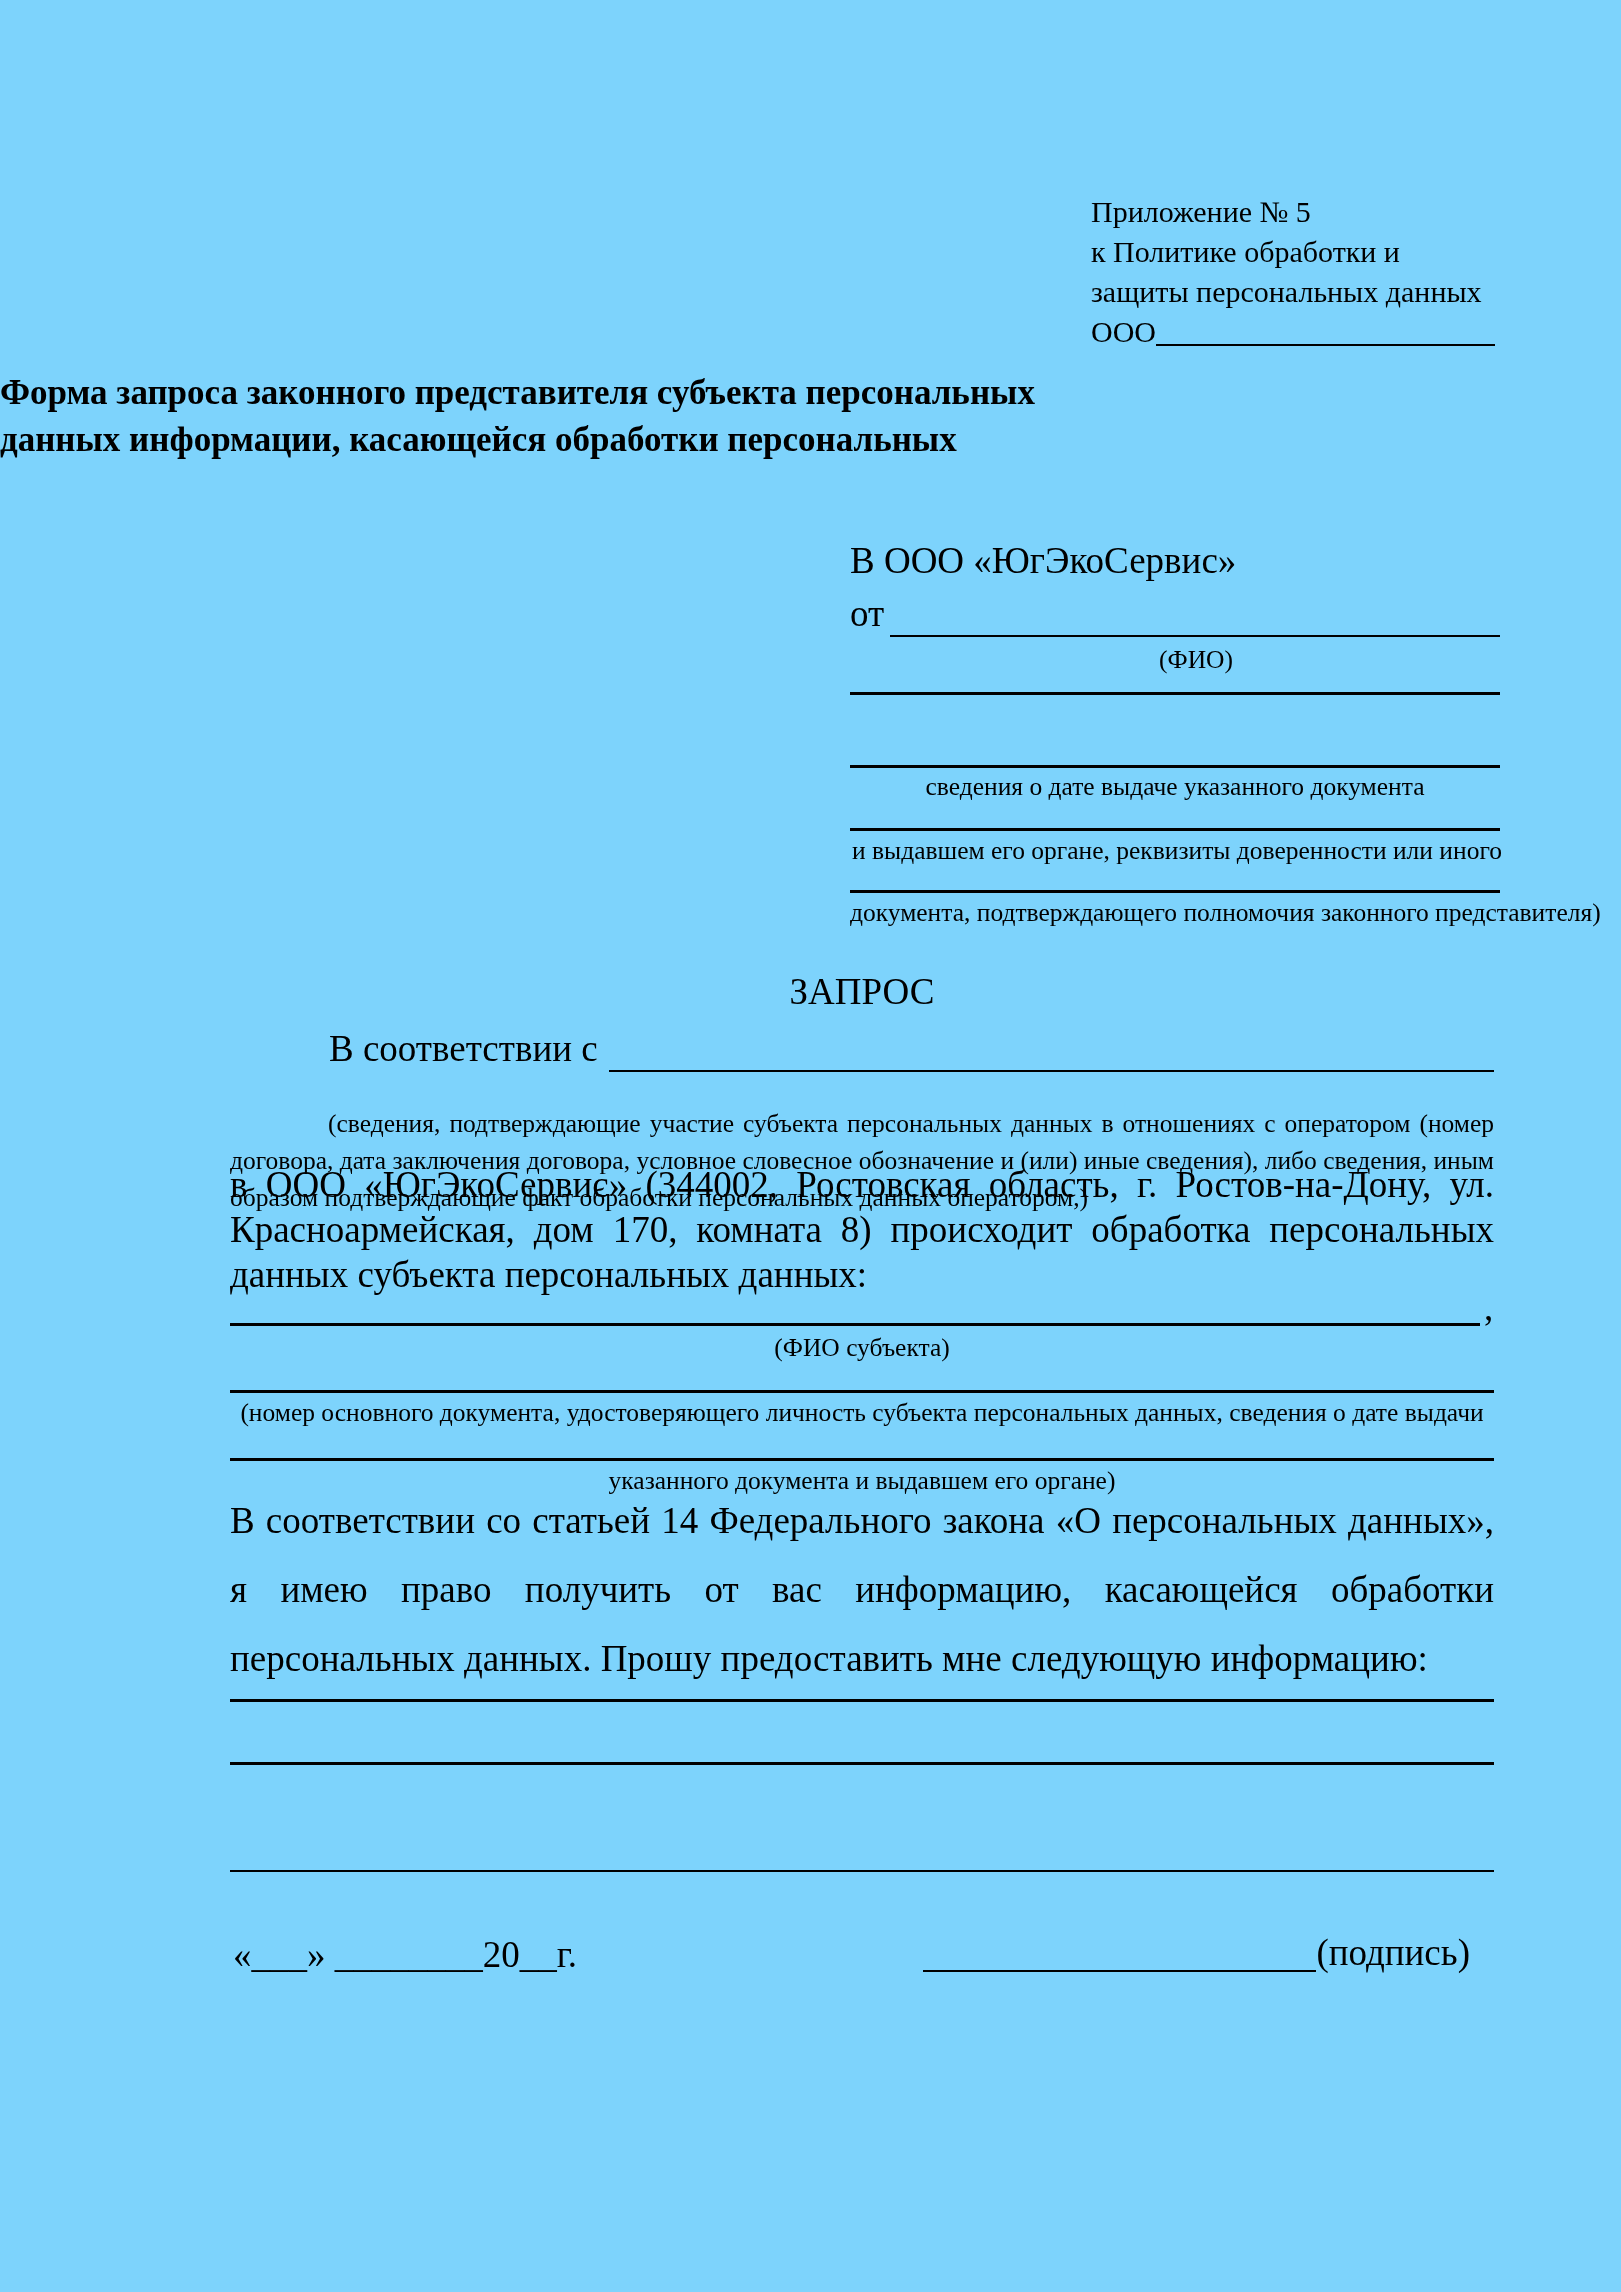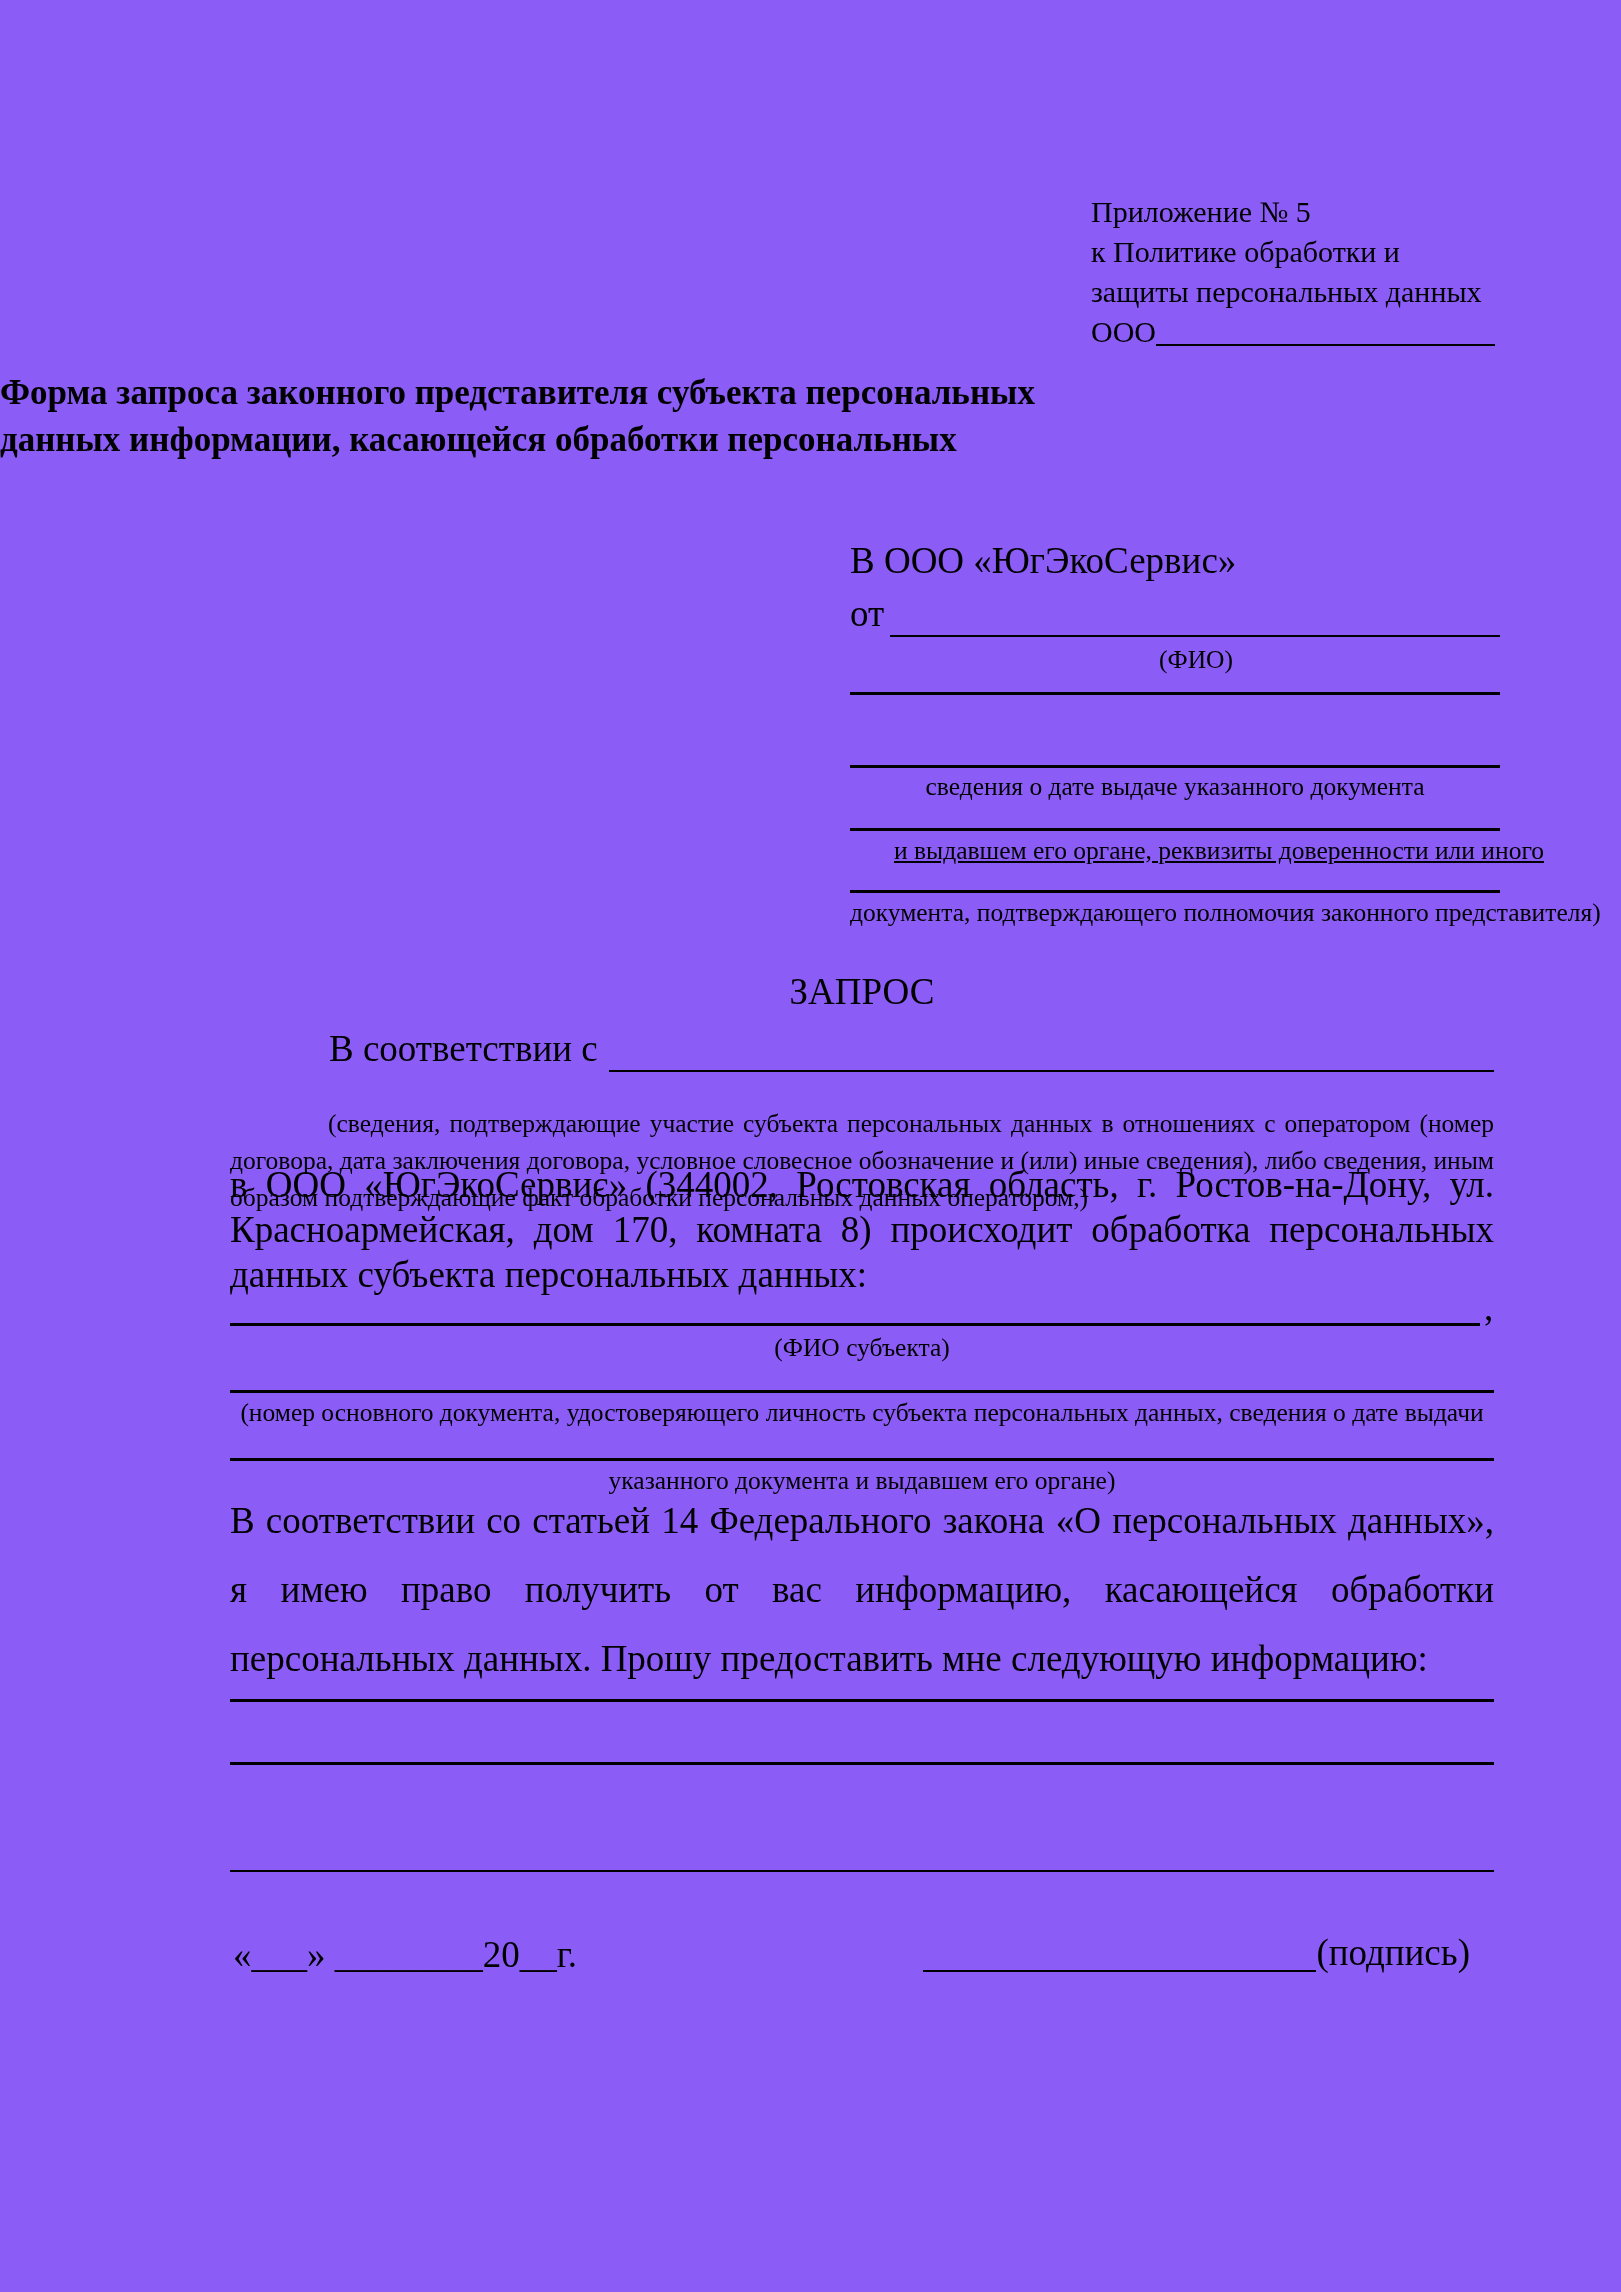--- a/index.html
+++ b/index.html
@@ -1,20 +1,20 @@
 <!DOCTYPE html>
 <html><head>
 <meta charset="utf-8">
 <style>
   html, body { margin: 0; padding: 0; background: #ffffff; }
   #page {
     position: relative;
     width: 1621px;
     height: 2293px;
-    background: #8b5cf6;
+    background: #7dd3fc;
     color: #000000;
     font-family: "Liberation Serif", "DejaVu Serif", serif;
     overflow: hidden;
   }
   .abs { position: absolute; }
   .hdr-right { font-size: 30px; line-height: 40px; }
   .row { display: flex; }
   .fill-line { flex: 1; border-bottom: 2.9px solid #000; }
   .hline { height: 2.9px; background: #000; }
   .title { text-align: left; font-weight: bold; font-size: 35px; line-height: 47px; }
@@ -50,21 +50,21 @@
     <span class="fill-line"></span>
   </div>
   <div class="abs caption" style="left:892px; top:645px; width:608px;">(ФИО)</div>
 
   <div class="abs hline" style="left:850px; top:692px; width:650px;"></div>
 
   <div class="abs hline" style="left:850px; top:765px; width:650px;"></div>
   <div class="abs caption" style="left:850px; top:772px; width:650px;">сведения о дате выдаче указанного документа</div>
 
   <div class="abs hline" style="left:850px; top:828px; width:650px;"></div>
-  <div class="abs caption" style="left:894px; top:836px; width:650px;text-decoration:underline;">и выдавшем его органе, реквизиты доверенности или иного</div>
+  <div class="abs caption" style="left:852px; top:836px; width:650px;">и выдавшем его органе, реквизиты доверенности или иного</div>
 
   <div class="abs hline" style="left:850px; top:890px; width:650px;"></div>
   <div class="abs caption" style="left:850px; top:898px; width:650px;">документа, подтверждающего полномочия законного представителя)</div>
 
   <div class="abs body-text" style="left:230px; top:970px; width:1264px; text-align:center;">ЗАПРОС</div>
 
   <div class="abs row body-text" style="left:329px; top:1027px; width:1165px; height:45px;">
     <span style="margin-right:11.8px; white-space:nowrap;">В соответствии с</span>
     <span class="fill-line"></span>
   </div>

